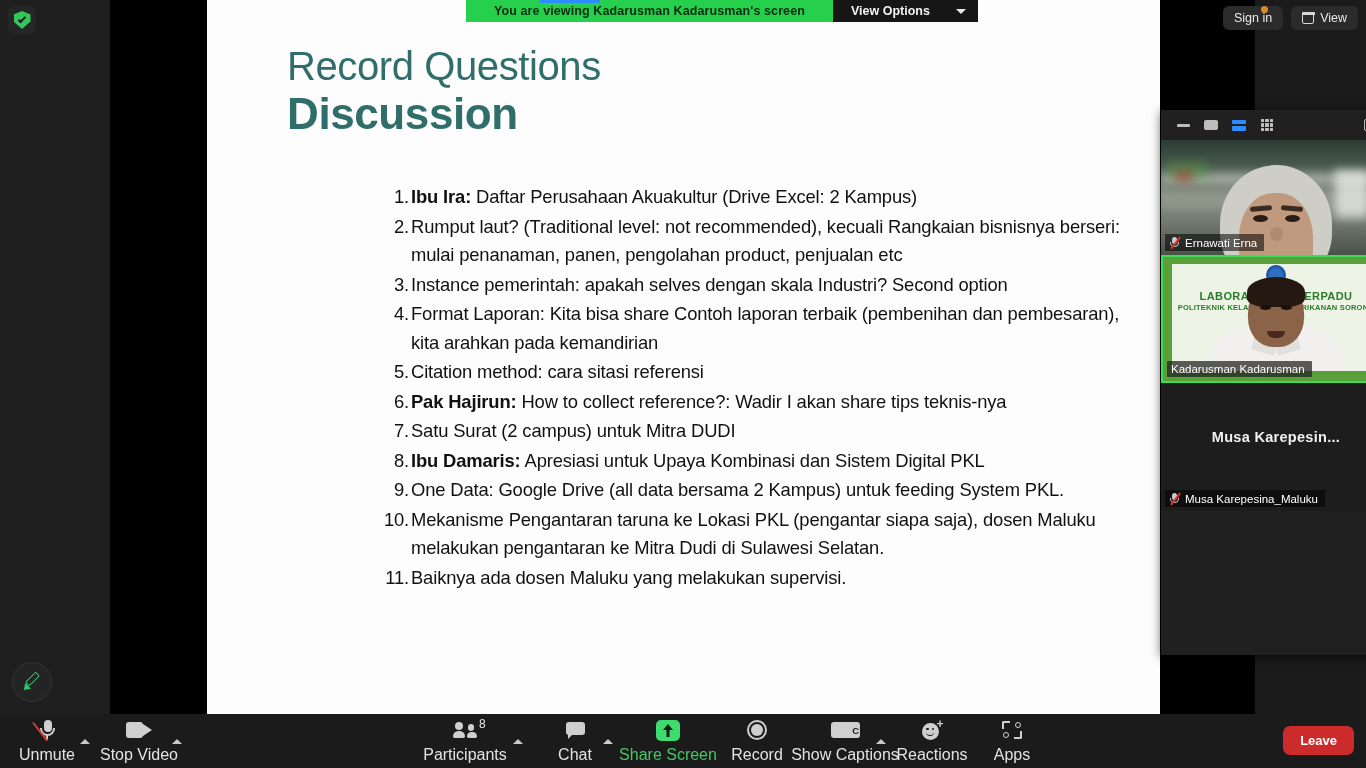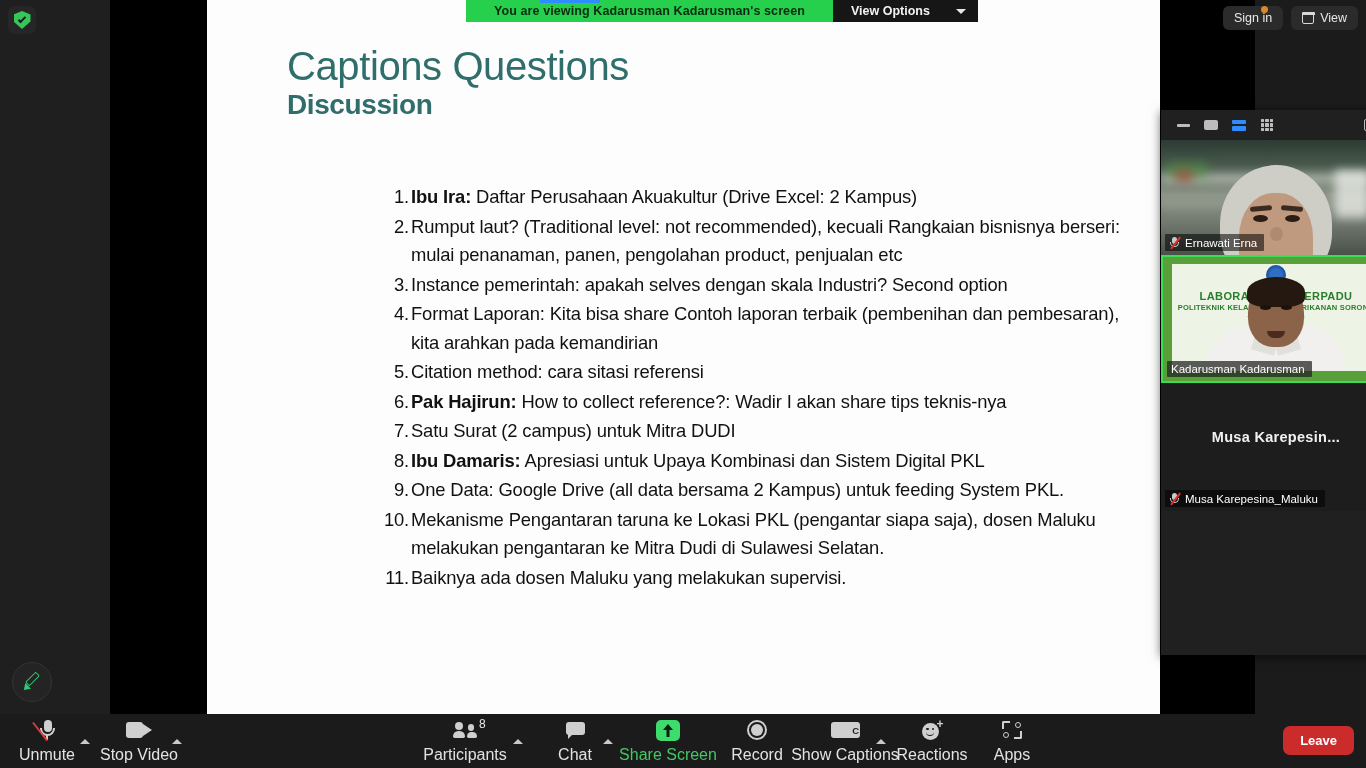--- a/index.html
+++ b/index.html
@@ -35,21 +35,21 @@
     background: #161616; color: #f2f2f2;
     font-size: 12.5px; font-weight: bold;
     display: flex; align-items: center; gap: 26px; padding: 0 12px 0 18px;
   }
   .chev-sm { width: 0; height: 0; border-left: 5px solid transparent; border-right: 5px solid transparent; border-top: 5px solid #e8e8e8; }
   .banner-accent { position: absolute; left: 540px; top: 0; width: 60px; height: 3px; background: #2d8cff; z-index: 41; }
 
   
   .slide-title-wrap { position: absolute; left: 80px; top: 44px; }
   .slide-title-1 { font-size: 40px; color: #2f6e6b; font-weight: 400; line-height: 1.12; letter-spacing: -.4px; }
-  .slide-title-2 { font-size: 28px; color: #2f6e6b; font-weight: bold; line-height: 1.12; letter-spacing: -.4px; }
+  .slide-title-2 { font-size: 44px; color: #2f6e6b; font-weight: bold; line-height: 1.12; letter-spacing: -.4px; }
 
   .slide-list { position: absolute; left: 176px; top: 183px; width: 740px; }
   .slide-list li {
     list-style: none;
     font-size: 18.4px; color: #111; line-height: 1.55;
     margin-bottom: 1px;
     position: relative; padding-left: 28px;
     letter-spacing: -.15px;
   }
   .slide-list li .num { position: absolute; left: 0; top: 0; width: 26px; text-align: right; }
@@ -276,21 +276,21 @@
 <body>
 
 <div id="app">
 
   <div class="stage">
     <div class="stage-left-strip"></div>
     <div class="share-black"></div>
 
     <div class="slide">
       <div class="slide-title-wrap">
-        <div class="slide-title-1">Captions Questions</div>
+        <div class="slide-title-1">Record Questions</div>
         <div class="slide-title-2">Discussion</div>
       </div>
       <ul class="slide-list" id="slide-list">
           <li><span class="num">1.</span><b>Ibu Ira:</b><span> Daftar Perusahaan Akuakultur (Drive Excel: 2 Kampus)</span></li>
           <li><span class="num">2.</span><span>Rumput laut? (Traditional level: not recommended), kecuali Rangkaian bisnisnya berseri: mulai penanaman, panen, pengolahan product, penjualan etc</span></li>
           <li><span class="num">3.</span><span>Instance pemerintah: apakah selves dengan skala Industri? Second option</span></li>
           <li><span class="num">4.</span><span>Format Laporan: Kita bisa share Contoh laporan terbaik (pembenihan dan pembesaran), kita arahkan pada kemandirian</span></li>
           <li><span class="num">5.</span><span>Citation method: cara sitasi referensi</span></li>
           <li><span class="num">6.</span><b>Pak Hajirun:</b><span> How to collect reference?: Wadir I akan share tips teknis-nya</span></li>
           <li><span class="num">7.</span><span>Satu Surat (2 campus) untuk Mitra DUDI</span></li>

